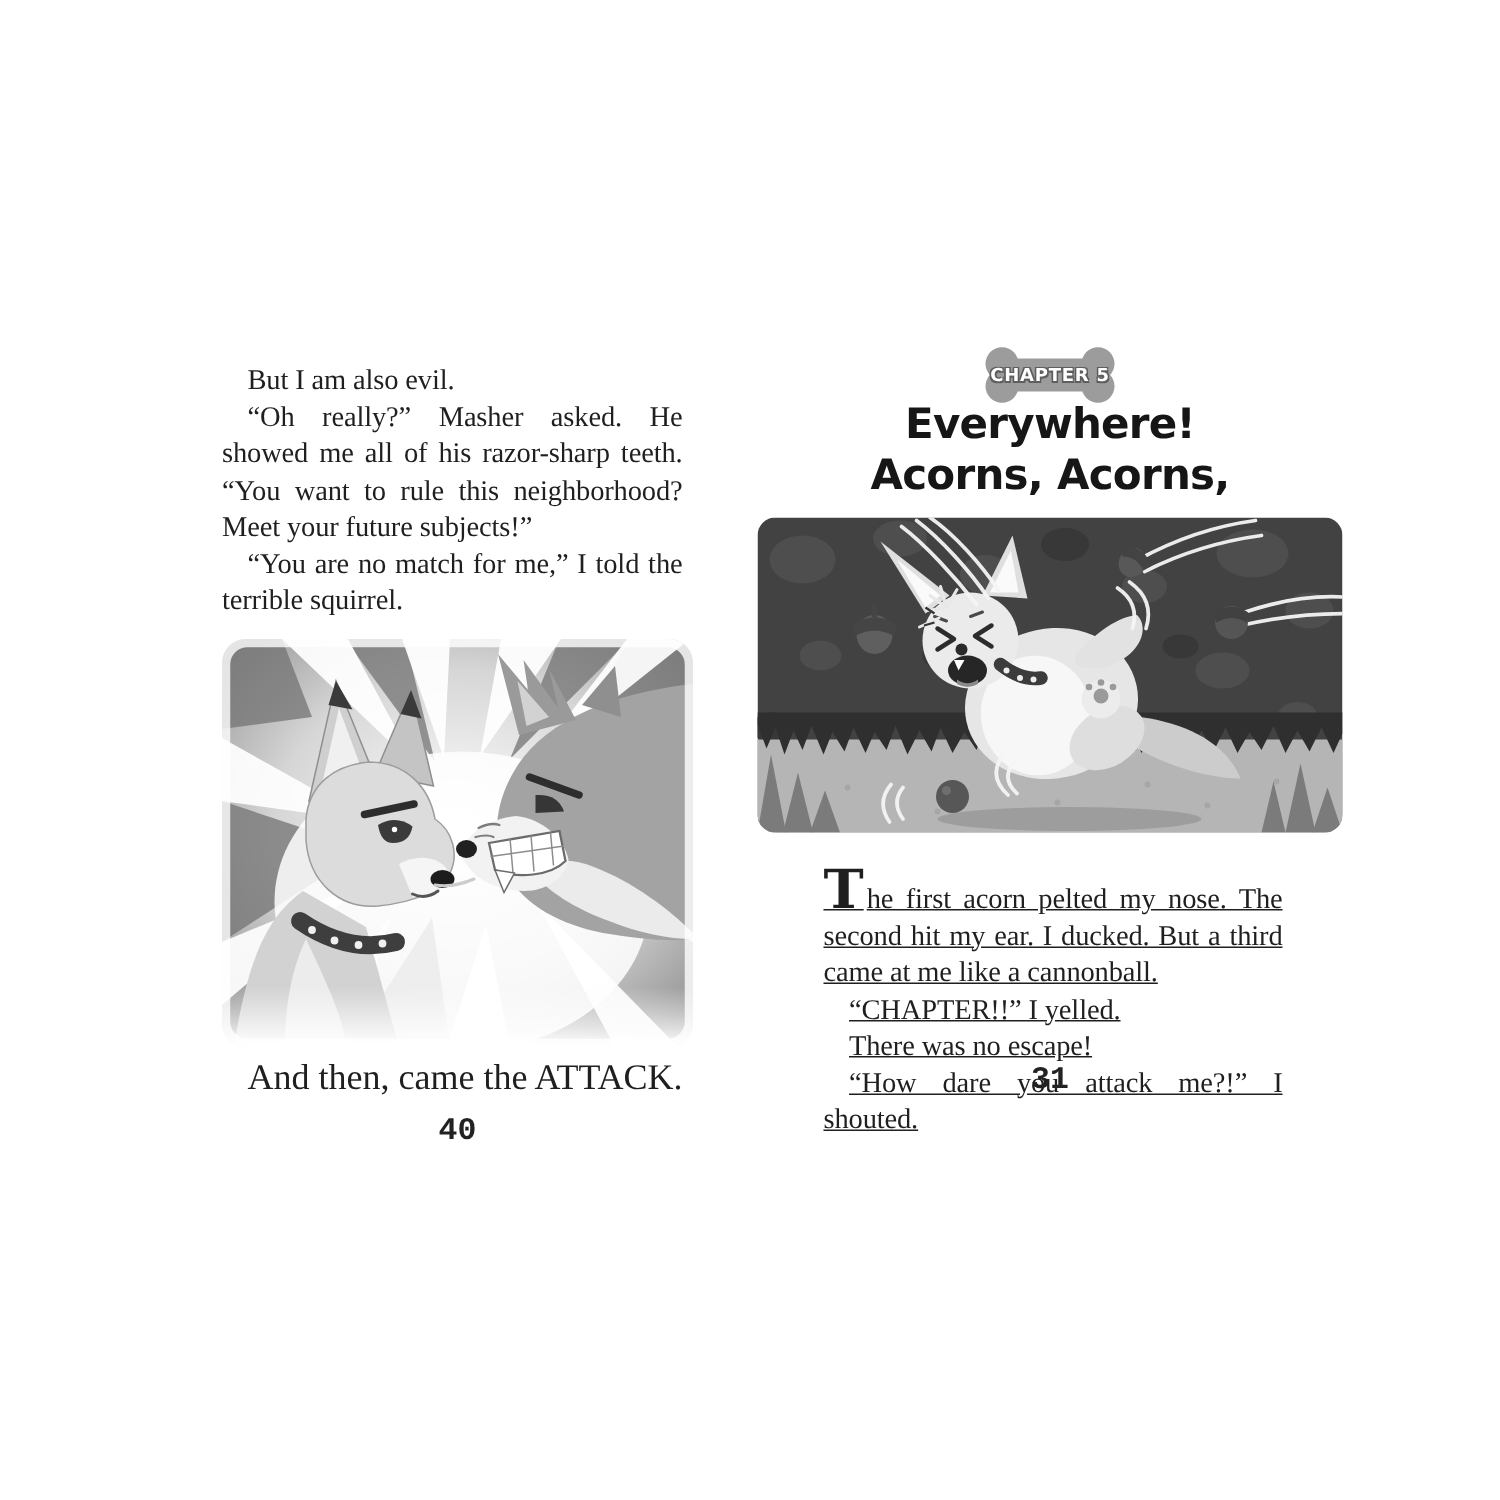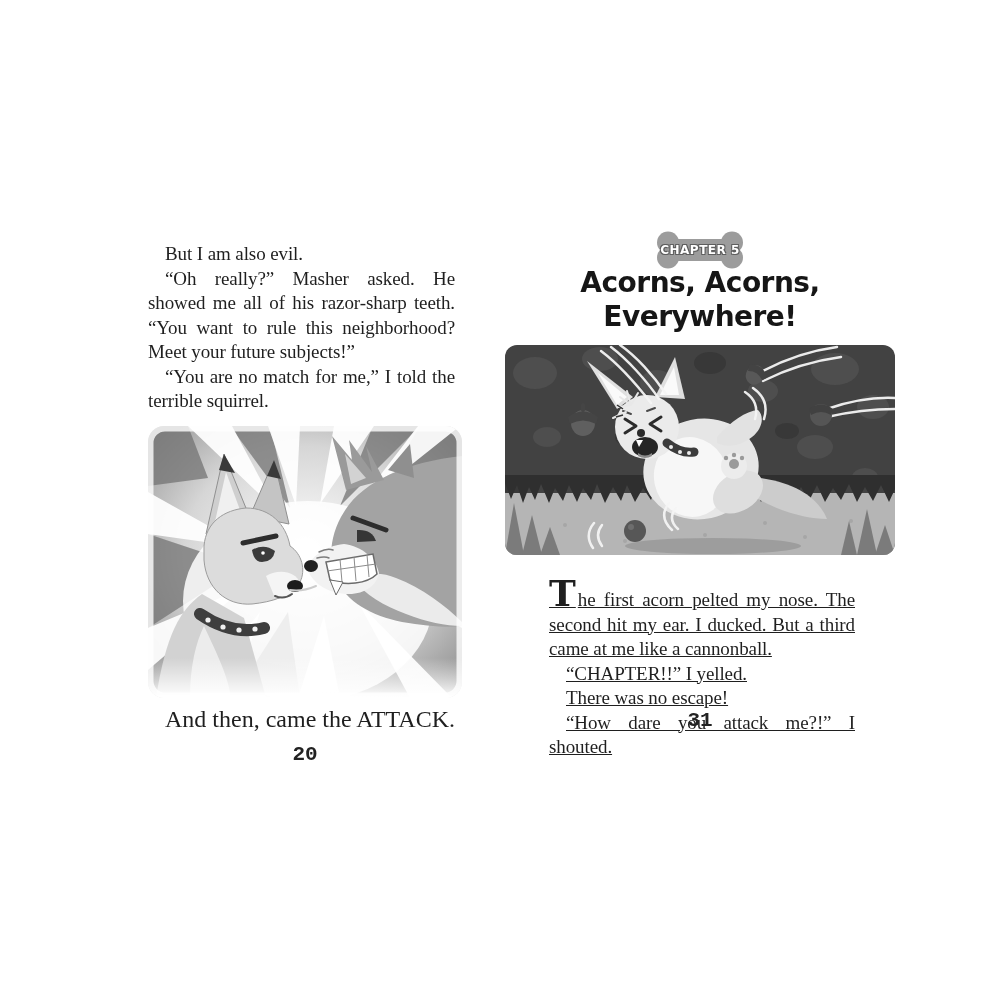--- a/index.html
+++ b/index.html
@@ -135,41 +135,41 @@
           </g>
           <rect width="314" height="40" y="232" fill="url(#lfade)"></rect>
         </g>
         <rect x="2" y="2" width="310" height="268" rx="15" fill="none" stroke="#ffffff" stroke-width="7" opacity="0.8"></rect>
       </svg>
     </div>
 
     <div class="lp-caption">
       <p>And then, came the ATTACK.</p>
     </div>
-    <div class="pagenum lp-num">20</div>
+    <div class="pagenum lp-num">40</div>
   </div>
 
   <div class="page right-page">
 
     <div class="rp-bone">
       <svg width="90" height="38" viewBox="0 0 90 38">
         <g fill="#9c9c9c">
           <circle cx="13" cy="11.5" r="11"></circle>
           <circle cx="13" cy="26.5" r="11"></circle>
           <circle cx="77" cy="11.5" r="11"></circle>
           <circle cx="77" cy="26.5" r="11"></circle>
           <rect x="10" y="8" width="70" height="22" rx="9"></rect>
         </g>
       </svg>
       <div class="bone-label">CHAPTER 5</div>
     </div>
 
     <div class="rp-title">
+      <div>Everywhere!</div>
       <div>Acorns, Acorns,</div>
-      <div>Everywhere!</div>
     </div>
 
     <div class="rp-illo">
       <svg width="390" height="210" viewBox="0 0 390 210">
         <defs>
             <clipPath id="rclip">
               <rect width="390" height="210" rx="12"></rect>
             </clipPath>
           </defs>
         <g clip-path="url(#rclip)">

